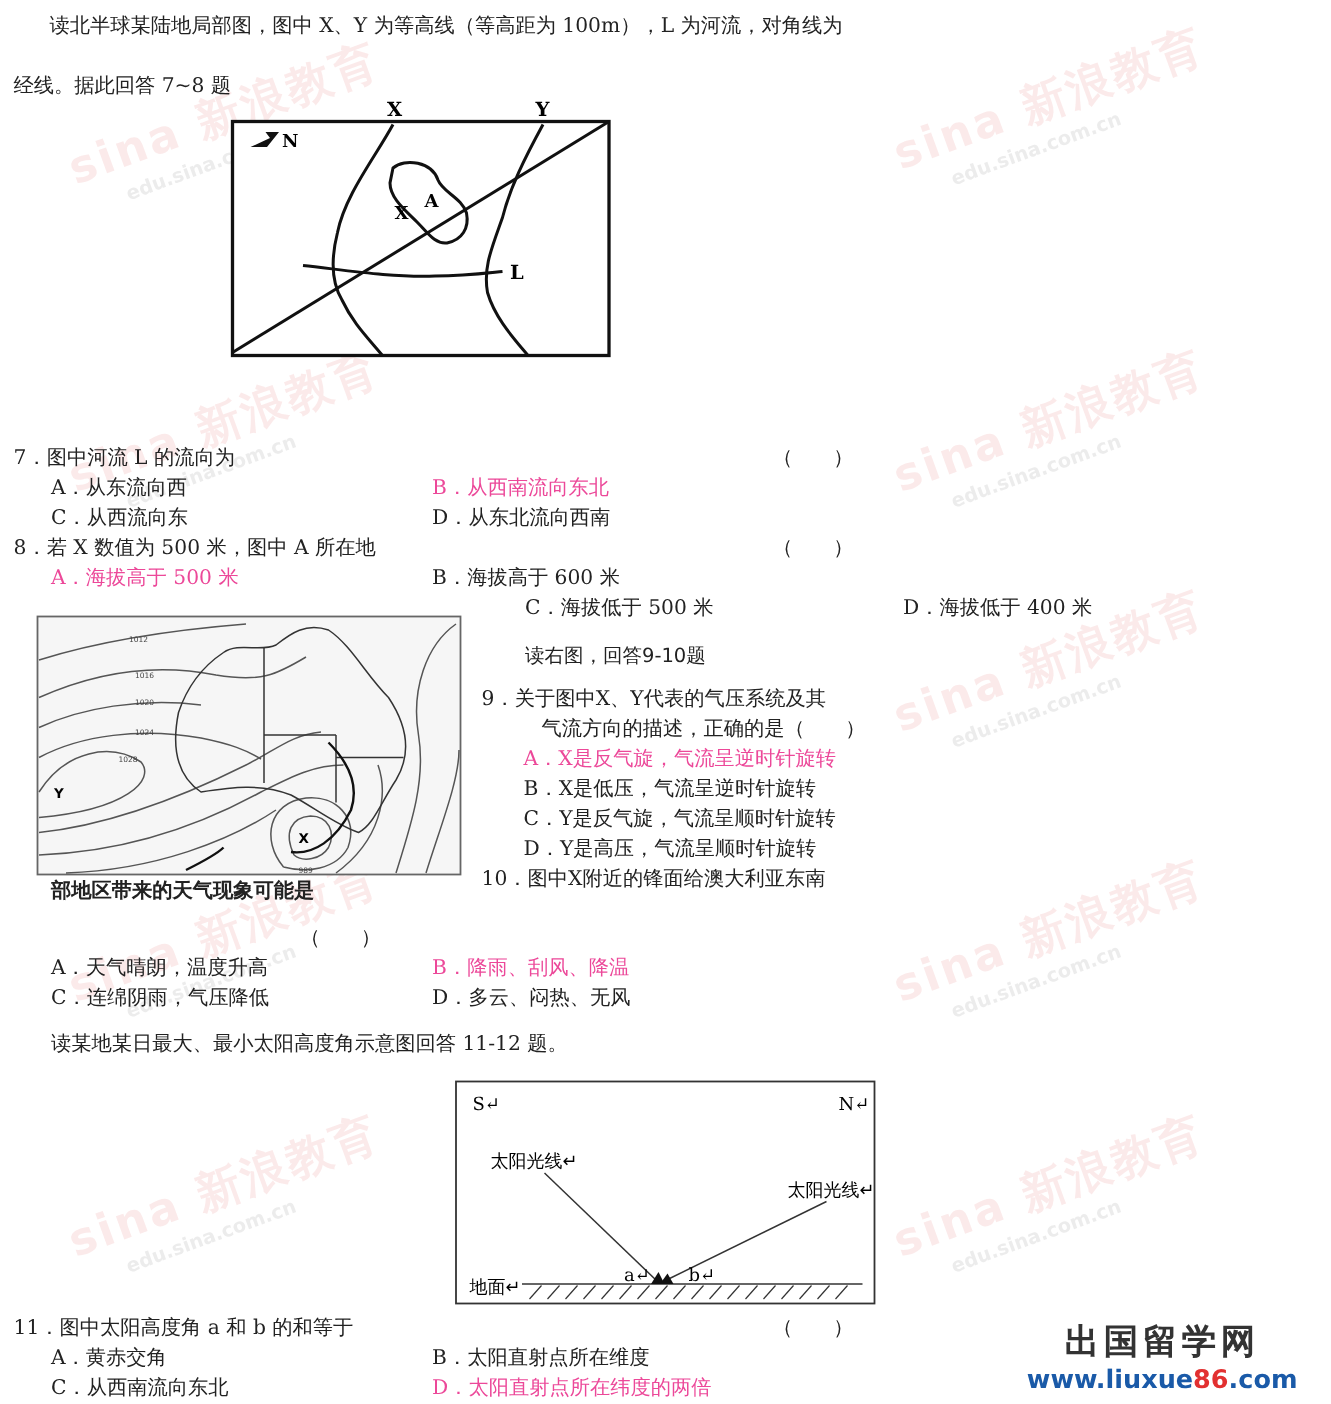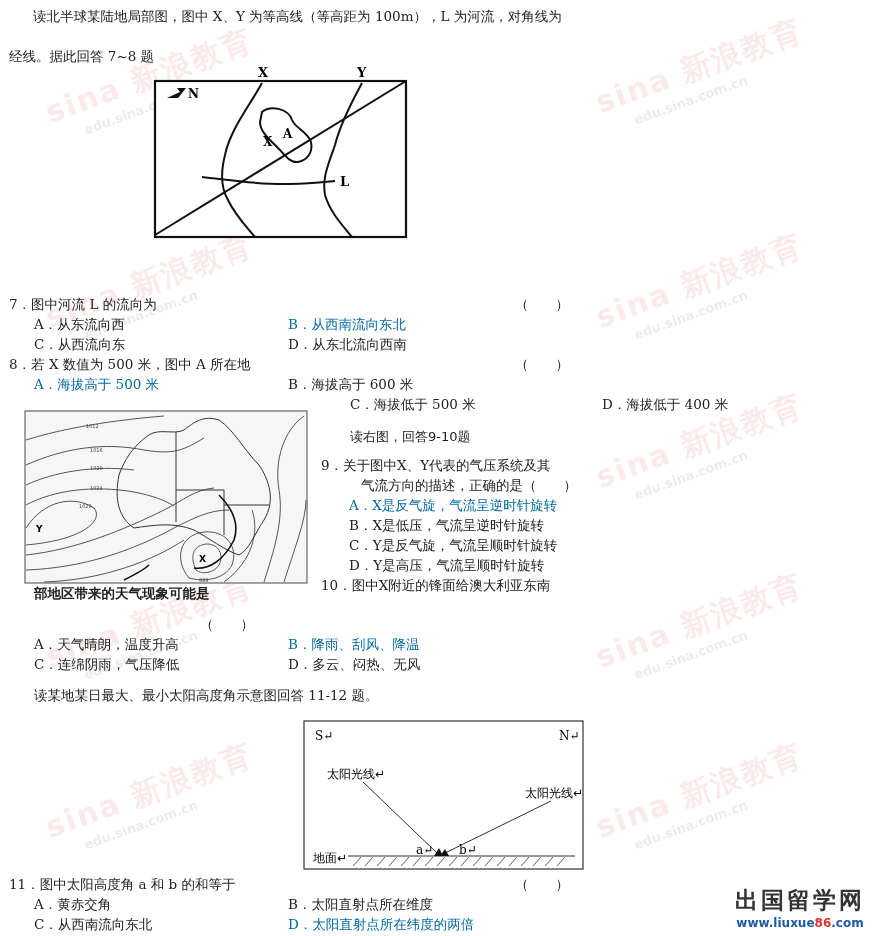--- a/index.html
+++ b/index.html
@@ -4,34 +4,34 @@
   <style>
     html, body { margin: 0; padding: 0; }
     body {
       width: 887px; height: 936px; position: relative; overflow: hidden;
       background: #ffffff;
       font-family: "DejaVu Serif", "Liberation Serif", serif;
       color: #222;
       font-size: 13.5px;
     }
     .abs { position: absolute; white-space: nowrap; }
-    .red { color: #0369a1; }
+    .red { color: #ec4899; }
     .wm {
       position: absolute; color: rgba(220, 80, 80, 0.12);
       font-family: "DejaVu Sans", sans-serif; font-weight: bold;
       transform: rotate(-20deg); transform-origin: left top;
       pointer-events: none; white-space: nowrap;
     }
     .wm .big { font-size: 30px; letter-spacing: 2px; }
     .wm .small { font-size: 13px; display: block; margin-left: 30px; color: rgba(120,120,120,0.14); }
     .fig { position: absolute; }
     .paren { position: absolute; white-space: nowrap; }
     .brand { position: absolute; right: 22px; bottom: 6px; text-align: center; }
     .brand .t1 { font-family: "DejaVu Sans", sans-serif; font-size: 23px; color: #333; letter-spacing: 3px; font-weight: bold; }
-    .brand .t2 { font-family: "DejaVu Sans", sans-serif; font-size: 12px; color: #1a5aa8; font-weight: bold; }
+    .brand .t2 { font-family: "DejaVu Sans", sans-serif; font-size: 17px; color: #1a5aa8; font-weight: bold; }
     .brand .t2 .n { color: #e23030; }
   </style>
 </head>
 <body>
 
 <div class="wm" style="left:40px;top:95px;"><span class="big">sina 新浪教育</span><span class="small">edu.sina.com.cn</span></div>
 <div class="wm" style="left:590px;top:85px;"><span class="big">sina 新浪教育</span><span class="small">edu.sina.com.cn</span></div>
 <div class="wm" style="left:40px;top:300px;"><span class="big">sina 新浪教育</span><span class="small">edu.sina.com.cn</span></div>
 <div class="wm" style="left:590px;top:300px;"><span class="big">sina 新浪教育</span><span class="small">edu.sina.com.cn</span></div>
 <div class="wm" style="left:590px;top:460px;"><span class="big">sina 新浪教育</span><span class="small">edu.sina.com.cn</span></div>

